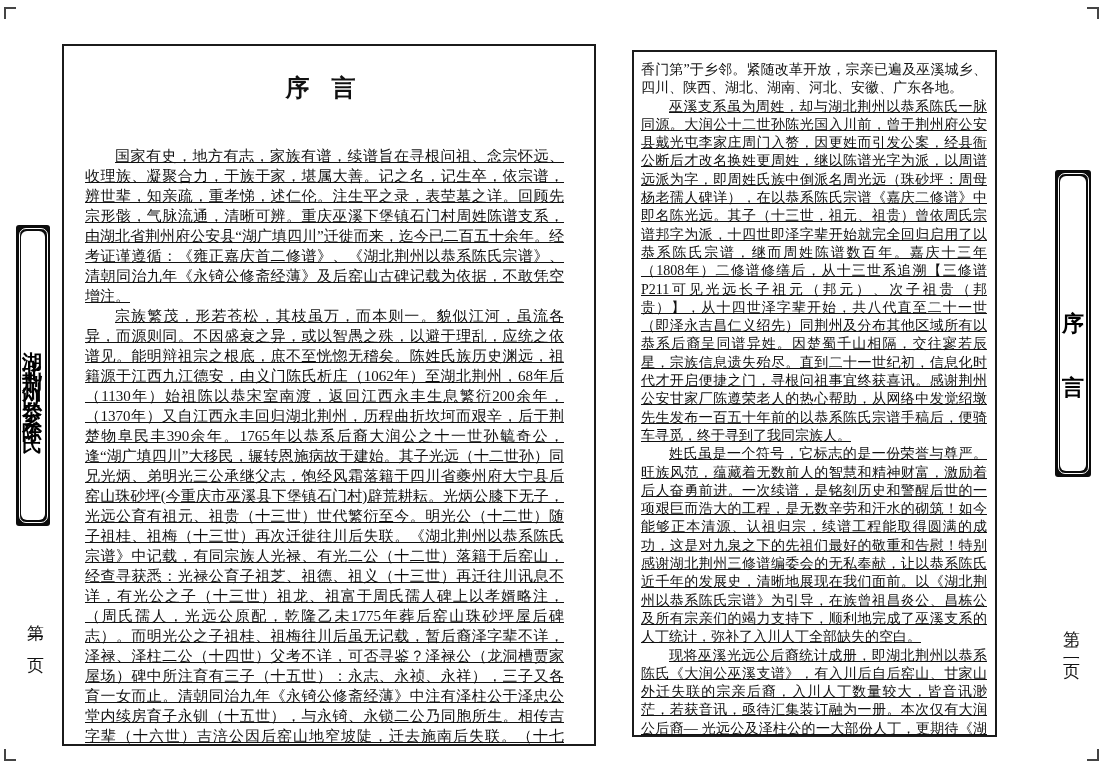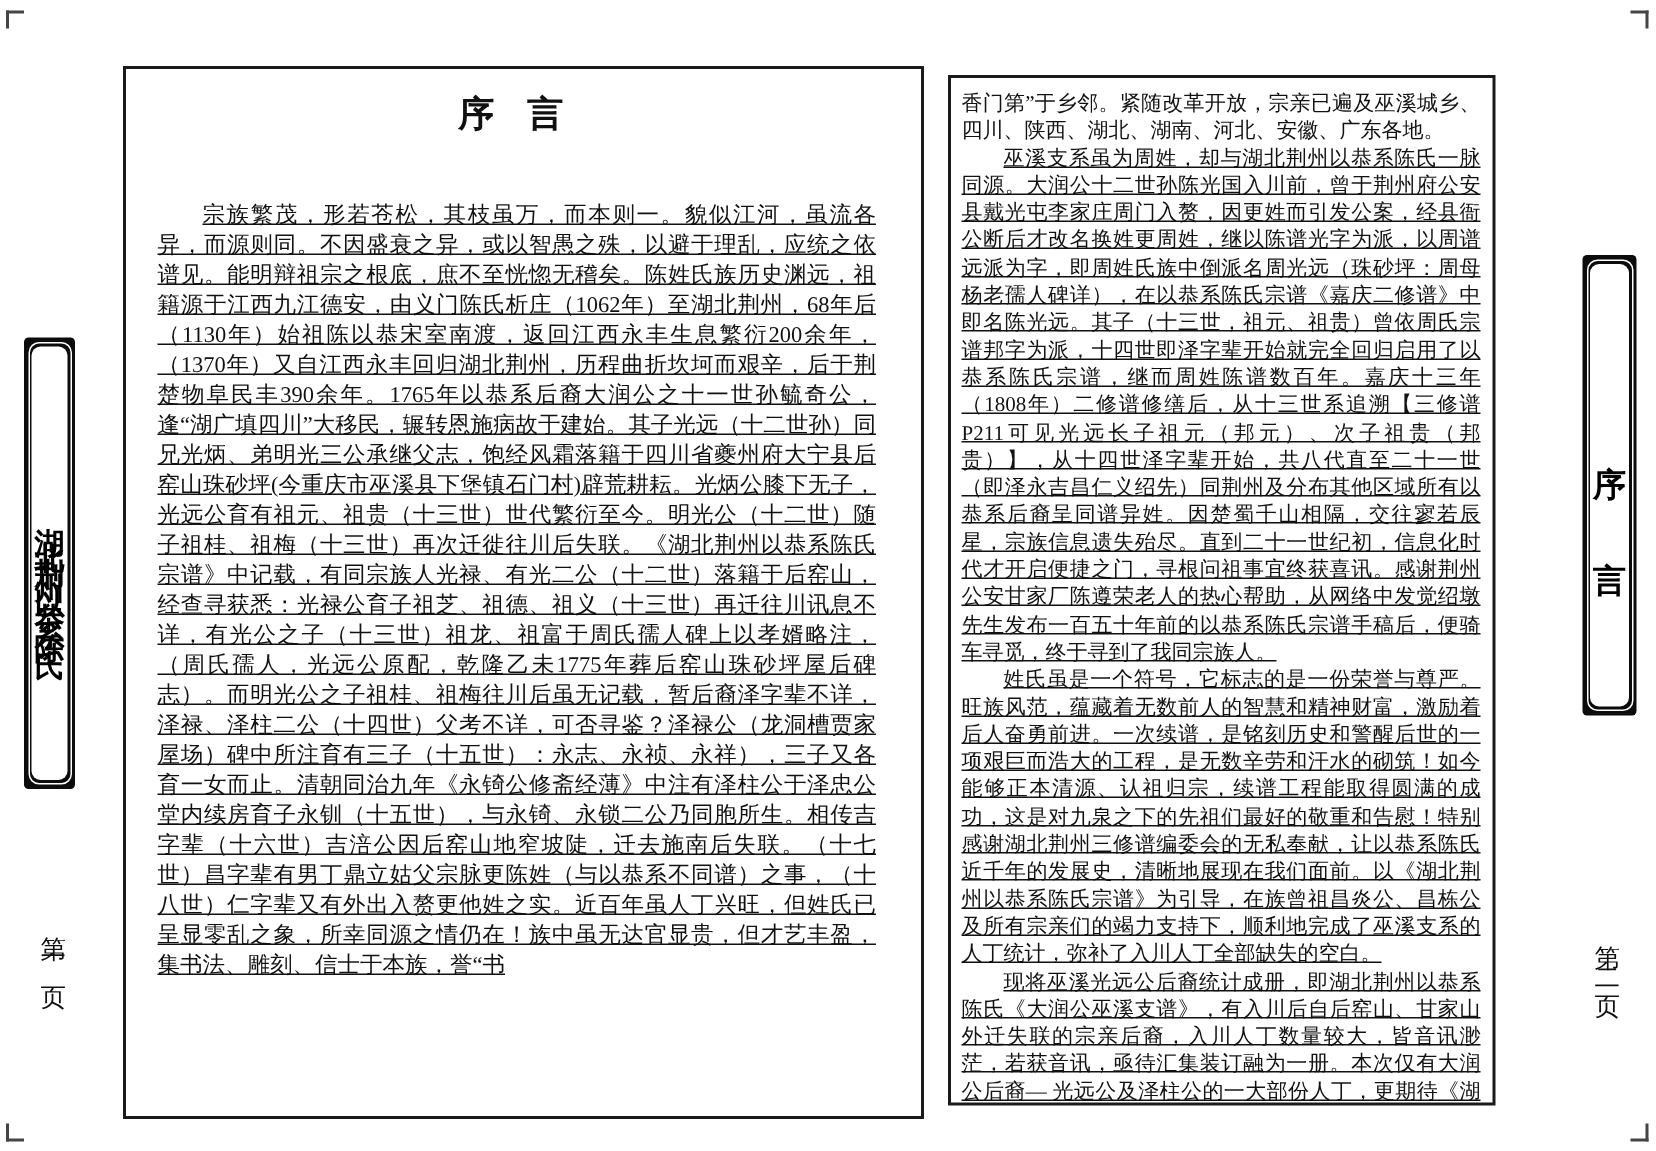--- a/index.html
+++ b/index.html
@@ -3,21 +3,21 @@
 <meta charset="utf-8">
 <style>
   html,body{margin:0;padding:0;}
   body{
     width:1104px;height:767px;position:relative;background:#ffffff;overflow:hidden;
     font-family:"Liberation Serif","DejaVu Serif",serif;color:#111;
   }
   .page{
     position:absolute;background:#fff;border:2px solid #1b1b1b;box-sizing:border-box;overflow:hidden;
   }
-  #page-left{left:62px;top:44px;width:534px;height:702px;padding:0 30px 18px 21px;margin-left:20px;}
+  #page-left{left:62px;top:44px;width:534px;height:702px;padding:12px 30px 18px 21px;}
   #page-right{left:632px;top:50px;width:365px;height:687px;padding:9px 8px 14px 7px;}
   .preface-title{
     text-align:center;font-size:24px;font-weight:bold;letter-spacing:8px;
     margin:14px 0 42px 0;
   }
   .page p{margin:0;text-align:justify;}
   #page-left p{font-size:15px;line-height:20px;}
   #page-right p{font-size:14px;line-height:18.3px;}
   .indent{text-indent:2em;text-decoration:underline;}
 
@@ -66,20 +66,21 @@
 <div class="corner br"></div>
 
 <div class="spine" id="spine-left">
   <div class="spine-inner">
     <div class="spine-text">湖北荆州以恭系陈氏</div>
   </div>
 </div>
 
 <div class="page" id="page-left">
   <div class="preface-title">序 言</div>
+  <p class="indent">国家有史，地方有志，家族有谱，续谱旨在寻根问祖、念宗怀远、收理族、凝聚合力，于族于家，堪属大善。记之名，记生卒，依宗谱，辨世辈，知亲疏，重孝悌，述仁伦。注生平之录，表茔墓之详。回顾先宗形骸，气脉流通，清晰可辨。重庆巫溪下堡镇石门村周姓陈谱支系，由湖北省荆州府公安县“湖广填四川”迁徙而来，迄今已二百五十余年。经考证谨遵循：《雍正嘉庆首二修谱》、《湖北荆州以恭系陈氏宗谱》、清朝同治九年《永锜公修斋经薄》及后窑山古碑记载为依据，不敢凭空增注。</p>
   <p class="indent">宗族繁茂，形若苍松，其枝虽万，而本则一。貌似江河，虽流各异，而源则同。不因盛衰之异，或以智愚之殊，以避于理乱，应统之依谱见。能明辩祖宗之根底，庶不至恍惚无稽矣。陈姓氏族历史渊远，祖籍源于江西九江德安，由义门陈氏析庄（1062年）至湖北荆州，68年后（1130年）始祖陈以恭宋室南渡，返回江西永丰生息繁衍200余年，（1370年）又自江西永丰回归湖北荆州，历程曲折坎坷而艰辛，后于荆楚物阜民丰390余年。1765年以恭系后裔大润公之十一世孙毓奇公，逢“湖广填四川”大移民，辗转恩施病故于建始。其子光远（十二世孙）同兄光炳、弟明光三公承继父志，饱经风霜落籍于四川省夔州府大宁县后窑山珠砂坪(今重庆市巫溪县下堡镇石门村)辟荒耕耘。光炳公膝下无子，光远公育有祖元、祖贵（十三世）世代繁衍至今。明光公（十二世）随子祖桂、祖梅（十三世）再次迁徙往川后失联。《湖北荆州以恭系陈氏宗谱》中记载，有同宗族人光禄、有光二公（十二世）落籍于后窑山，经查寻获悉：光禄公育子祖芝、祖德、祖义（十三世）再迁往川讯息不详，有光公之子（十三世）祖龙、祖富于周氏孺人碑上以孝婿略注，（周氏孺人，光远公原配，乾隆乙未1775年葬后窑山珠砂坪屋后碑志）。而明光公之子祖桂、祖梅往川后虽无记载，暂后裔泽字辈不详，泽禄、泽柱二公（十四世）父考不详，可否寻鉴？泽禄公（龙洞槽贾家屋场）碑中所注育有三子（十五世）：永志、永祯、永祥），三子又各育一女而止。清朝同治九年《永锜公修斋经薄》中注有泽柱公于泽忠公堂内续房育子永钏（十五世），与永锜、永锁二公乃同胞所生。相传吉字辈（十六世）吉涪公因后窑山地窄坡陡，迁去施南后失联。（十七世）昌字辈有男丁鼎立姑父宗脉更陈姓（与以恭系不同谱）之事，（十八世）仁字辈又有外出入赘更他姓之实。近百年虽人丁兴旺，但姓氏已呈显零乱之象，所幸同源之情仍在！族中虽无达官显贵，但才艺丰盈，集书法、雕刻、信士于本族，誉“书</p>
 </div>
 
 <div class="page" id="page-right">
   <p>香门第”于乡邻。紧随改革开放，宗亲已遍及巫溪城乡、四川、陕西、湖北、湖南、河北、安徽、广东各地。</p>
   <p class="indent">巫溪支系虽为周姓，却与湖北荆州以恭系陈氏一脉同源。大润公十二世孙陈光国入川前，曾于荆州府公安县戴光屯李家庄周门入赘，因更姓而引发公案，经县衙公断后才改名换姓更周姓，继以陈谱光字为派，以周谱远派为字，即周姓氏族中倒派名周光远（珠砂坪：周母杨老孺人碑详），在以恭系陈氏宗谱《嘉庆二修谱》中即名陈光远。其子（十三世，祖元、祖贵）曾依周氏宗谱邦字为派，十四世即泽字辈开始就完全回归启用了以恭系陈氏宗谱，继而周姓陈谱数百年。嘉庆十三年（1808年）二修谱修缮后，从十三世系追溯【三修谱P211可见光远长子祖元（邦元）、次子祖贵（邦贵）】，从十四世泽字辈开始，共八代直至二十一世（即泽永吉昌仁义绍先）同荆州及分布其他区域所有以恭系后裔呈同谱异姓。因楚蜀千山相隔，交往寥若辰星，宗族信息遗失殆尽。直到二十一世纪初，信息化时代才开启便捷之门，寻根问祖事宜终获喜讯。感谢荆州公安甘家厂陈遵荣老人的热心帮助，从网络中发觉绍墩先生发布一百五十年前的以恭系陈氏宗谱手稿后，便骑车寻觅，终于寻到了我同宗族人。</p>
   <p class="indent">姓氏虽是一个符号，它标志的是一份荣誉与尊严。旺族风范，蕴藏着无数前人的智慧和精神财富，激励着后人奋勇前进。一次续谱，是铭刻历史和警醒后世的一项艰巨而浩大的工程，是无数辛劳和汗水的砌筑！如今能够正本清源、认祖归宗，续谱工程能取得圆满的成功，这是对九泉之下的先祖们最好的敬重和告慰！特别感谢湖北荆州三修谱编委会的无私奉献，让以恭系陈氏近千年的发展史，清晰地展现在我们面前。以《湖北荆州以恭系陈氏宗谱》为引导，在族曾祖昌炎公、昌栋公及所有宗亲们的竭力支持下，顺利地完成了巫溪支系的人丁统计，弥补了入川人丁全部缺失的空白。</p>
   <p class="indent">现将巫溪光远公后裔统计成册，即湖北荆州以恭系陈氏《大润公巫溪支谱》，有入川后自后窑山、甘家山外迁失联的宗亲后裔，入川人丁数量较大，皆音讯渺茫，若获音讯，亟待汇集装订融为一册。本次仅有大润公后裔— 光远公及泽柱公的一大部份人丁，更期待《湖北荆州以恭系陈氏宗谱》再次续谱时，能衔接连贯列入总谱！</p>
 </div>
 

